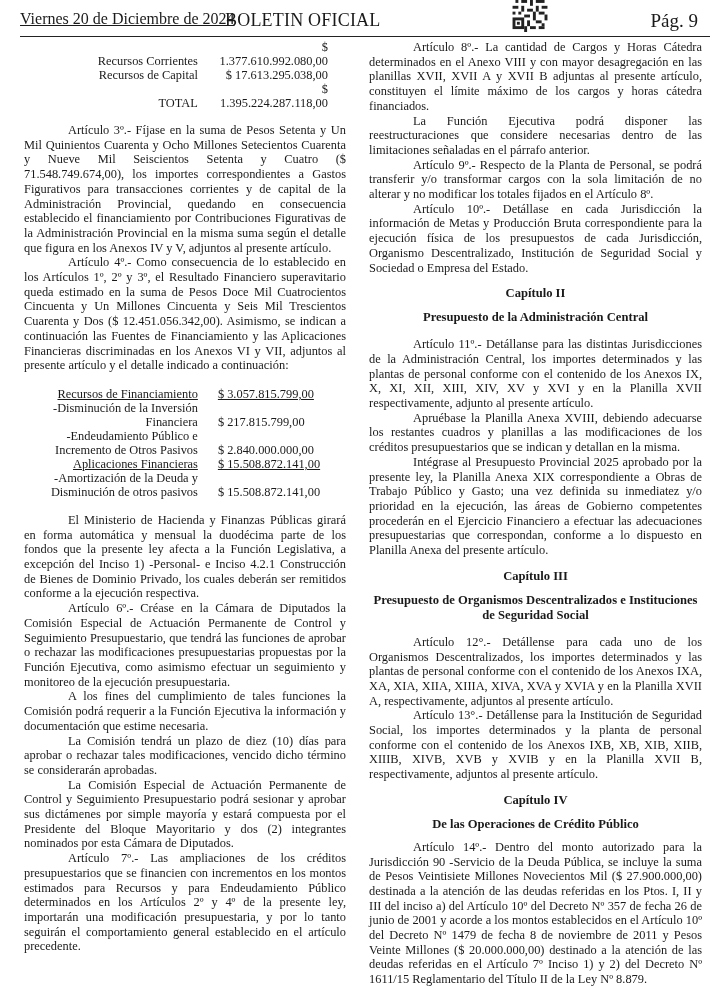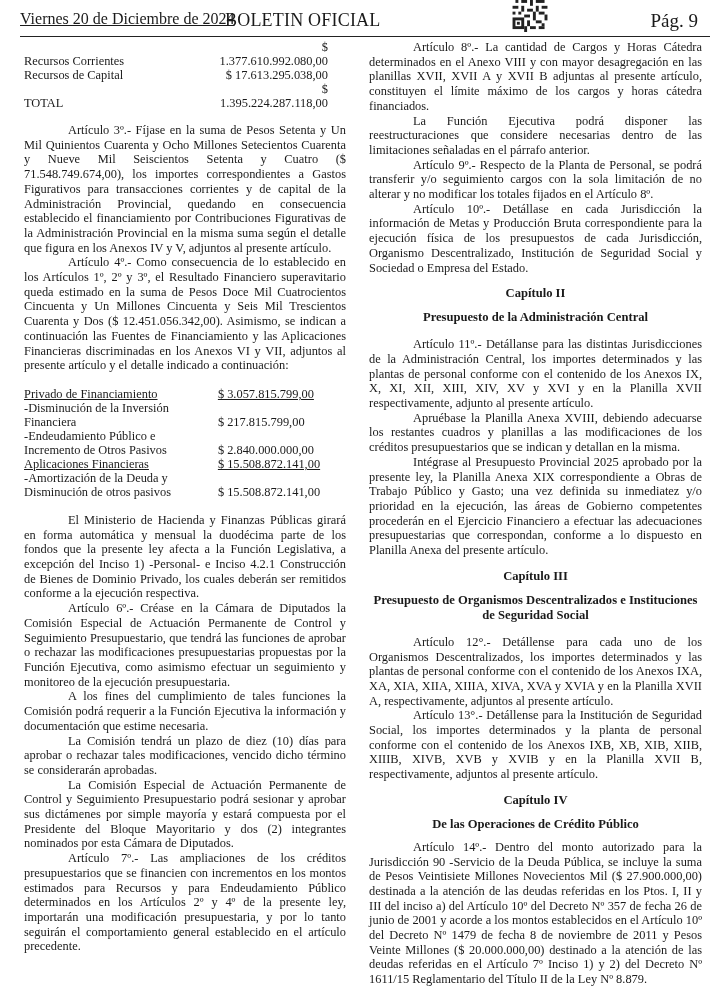--- a/index.html
+++ b/index.html
@@ -11,21 +11,21 @@
   .header .title { position: absolute; left: 205px; top: 10px; font-size: 18px; letter-spacing: 0.2px; }
   .header .page { position: absolute; right: 12px; top: 10px; font-size: 19px; }
   .qr { position: absolute; left: 492px; top: 0; width: 36px; height: 32px; }
   .col { position: absolute; top: 40px; width: 322px; font-size: 12.4px; line-height: 14.7px; }
   .col.left { left: 24px; }
   .col.right { left: 369px; width: 333px; }
   p { margin: 0; text-align: justify; }
   p.ind { text-indent: 44px; }
   .sum-table { width: 100%; border-collapse: collapse; font-size: 12.4px; line-height: 14px; }
   .sum-table td { padding: 0; vertical-align: bottom; }
-  .sum-table td.lbl { text-align: left; width: 54%; }
+  .sum-table td.lbl { text-align: right; width: 54%; }
   .sum-table td.val { text-align: left; padding-left: 20px; }
   .u { text-decoration: underline; }
   .gap-s { height: 13px; }
   .gap-m { height: 14px; }
   h3 { margin: 0; text-align: center; font-size: 12.6px; font-weight: bold; line-height: 15px; }
   .cap { margin-top: 11px; }
   .sub { margin-top: 9px; margin-bottom: 12px; }
 </style>
 </head>
 <body>
@@ -82,21 +82,21 @@
     </tr>
   </tbody>
     </table>
   <div class="gap-s"></div>
   <p class="ind">Artículo 3º.- Fíjase en la suma de Pesos Setenta y Un Mil Quinientos Cuarenta y Ocho Millones Setecientos Cuarenta y Nueve Mil Seiscientos Setenta y Cuatro ($ 71.548.749.674,00), los importes correspondientes a Gastos Figurativos para transacciones corrientes y de capital de la Administración Provincial, quedando en consecuencia establecido el financiamiento por Contribuciones Figurativas de la Administración Provincial en la misma suma según el detalle que figura en los Anexos IV y V, adjuntos al presente artículo.</p>
   <p class="ind">Artículo 4º.- Como consecuencia de lo establecido en los Artículos 1º, 2º y 3º, el Resultado Financiero superavitario queda estimado en la suma de Pesos Doce Mil Cuatrocientos Cincuenta y Un Millones Cincuenta y Seis Mil Trescientos Cuarenta y Dos ($ 12.451.056.342,00). Asimismo, se indican a continuación las Fuentes de Financiamiento y las Aplicaciones Financieras discriminadas en los Anexos VI y VII, adjuntos al presente artículo y el detalle indicado a continuación:</p>
   <div class="gap-m"></div>
   <table class="sum-table">
     <tbody>
         <tr>
-      <td class="lbl u">Privado de Financiamiento</td>
+      <td class="lbl u">Recursos de Financiamiento</td>
       <td class="val u">$ 3.057.815.799,00</td>
     </tr>
     <tr>
       <td class="lbl">-Disminución de la Inversión Financiera</td>
       <td class="val">$ 217.815.799,00</td>
     </tr>
     <tr>
       <td class="lbl">-Endeudamiento Público e Incremento de Otros Pasivos</td>
       <td class="val">$ 2.840.000.000,00</td>
     </tr>
@@ -115,21 +115,21 @@
   <p class="ind">Artículo 6º.- Créase en la Cámara de Diputados la Comisión Especial de Actuación Permanente de Control y Seguimiento Presupuestario, que tendrá las funciones de aprobar o rechazar las modificaciones presupuestarias propuestas por la Función Ejecutiva, como asimismo efectuar un seguimiento y monitoreo de la ejecución presupuestaria.</p>
   <p class="ind">A los fines del cumplimiento de tales funciones la Comisión podrá requerir a la Función Ejecutiva la información y documentación que estime necesaria.</p>
   <p class="ind">La Comisión tendrá un plazo de diez (10) días para aprobar o rechazar tales modificaciones, vencido dicho término se considerarán aprobadas.</p>
   <p class="ind">La Comisión Especial de Actuación Permanente de Control y Seguimiento Presupuestario podrá sesionar y aprobar sus dictámenes por simple mayoría y estará compuesta por el Presidente del Bloque Mayoritario y dos (2) integrantes nominados por esta Cámara de Diputados.</p>
   <p class="ind">Artículo 7º.- Las ampliaciones de los créditos presupuestarios que se financien con incrementos en los montos estimados para Recursos y para Endeudamiento Público determinados en los Artículos 2º y 4º de la presente ley, importarán una modificación presupuestaria, y por lo tanto seguirán el comportamiento general establecido en el artículo precedente.</p>
 </div>
 
 <div class="col right">
   <p class="ind">Artículo 8º.- La cantidad de Cargos y Horas Cátedra determinados en el Anexo VIII y con mayor desagregación en las planillas XVII, XVII A y XVII B adjuntas al presente artículo, constituyen el límite máximo de los cargos y horas cátedra financiados.</p>
   <p class="ind">La Función Ejecutiva podrá disponer las reestructuraciones que considere necesarias dentro de las limitaciones señaladas en el párrafo anterior.</p>
-  <p class="ind">Artículo 9º.- Respecto de la Planta de Personal, se podrá transferir y/o seguimiento cargos con la sola limitación de no alterar y no modificar los totales fijados en el Artículo 8º.</p>
+  <p class="ind">Artículo 9º.- Respecto de la Planta de Personal, se podrá transferir y/o transformar cargos con la sola limitación de no alterar y no modificar los totales fijados en el Artículo 8º.</p>
   <p class="ind">Artículo 10º.- Detállase en cada Jurisdicción la información de Metas y Producción Bruta correspondiente para la ejecución física de los presupuestos de cada Jurisdicción, Organismo Descentralizado, Institución de Seguridad Social y Sociedad o Empresa del Estado.</p>
   <h3 class="cap">Capítulo II</h3>
   <h3 class="sub">Presupuesto de la Administración Central</h3>
   <p class="ind">Artículo 11º.- Detállanse para las distintas Jurisdicciones de la Administración Central, los importes determinados y las plantas de personal conforme con el contenido de los Anexos IX, X, XI, XII, XIII, XIV, XV y XVI y en la Planilla XVII respectivamente, adjunto al presente artículo.</p>
   <p class="ind">Apruébase la Planilla Anexa XVIII, debiendo adecuarse los restantes cuadros y planillas a las modificaciones de los créditos presupuestarios que se indican y detallan en la misma.</p>
   <p class="ind">Intégrase al Presupuesto Provincial 2025 aprobado por la presente ley, la Planilla Anexa XIX correspondiente a Obras de Trabajo Público y Gasto; una vez definida su inmediatez y/o prioridad en la ejecución, las áreas de Gobierno competentes procederán en el Ejercicio Financiero a efectuar las adecuaciones presupuestarias que correspondan, conforme a lo dispuesto en Planilla Anexa del presente artículo.</p>
   <h3 class="cap">Capítulo III</h3>
   <h3 class="sub">Presupuesto de Organismos Descentralizados e Instituciones de Seguridad Social</h3>
   <p class="ind">Artículo 12°.- Detállense para cada uno de los Organismos Descentralizados, los importes determinados y las plantas de personal conforme con el contenido de los Anexos IXA, XA, XIA, XIIA, XIIIA, XIVA, XVA y XVIA y en la Planilla XVII A, respectivamente, adjuntos al presente artículo.</p>
   <p class="ind">Artículo 13°.- Detállense para la Institución de Seguridad Social, los importes determinados y la planta de personal conforme con el contenido de los Anexos IXB, XB, XIB, XIIB, XIIIB, XIVB, XVB y XVIB y en la Planilla XVII B, respectivamente, adjuntos al presente artículo.</p>

